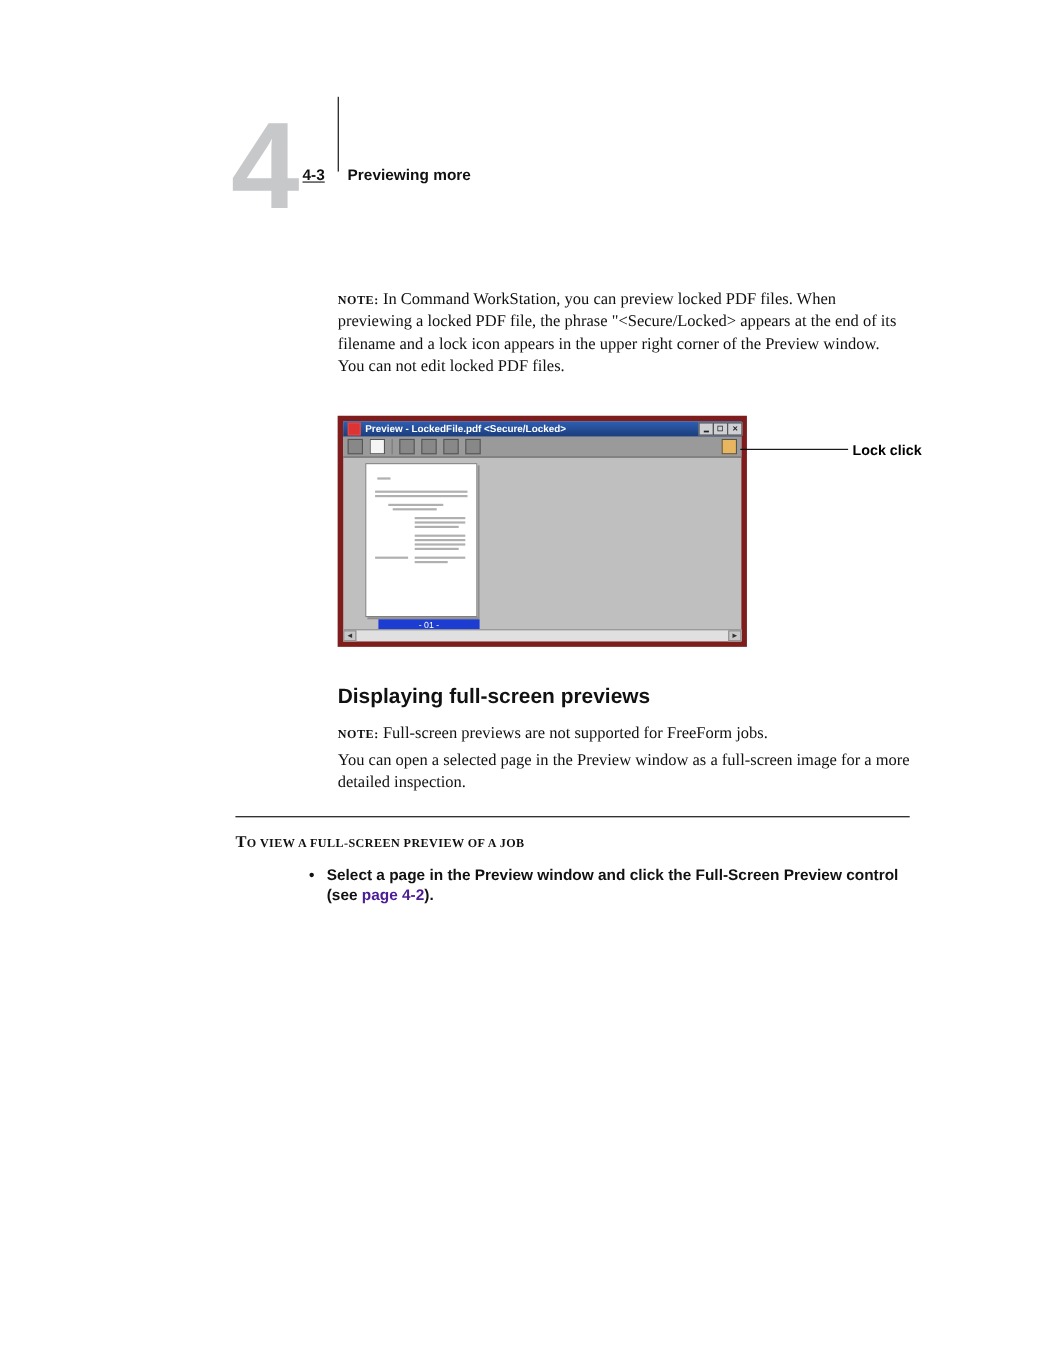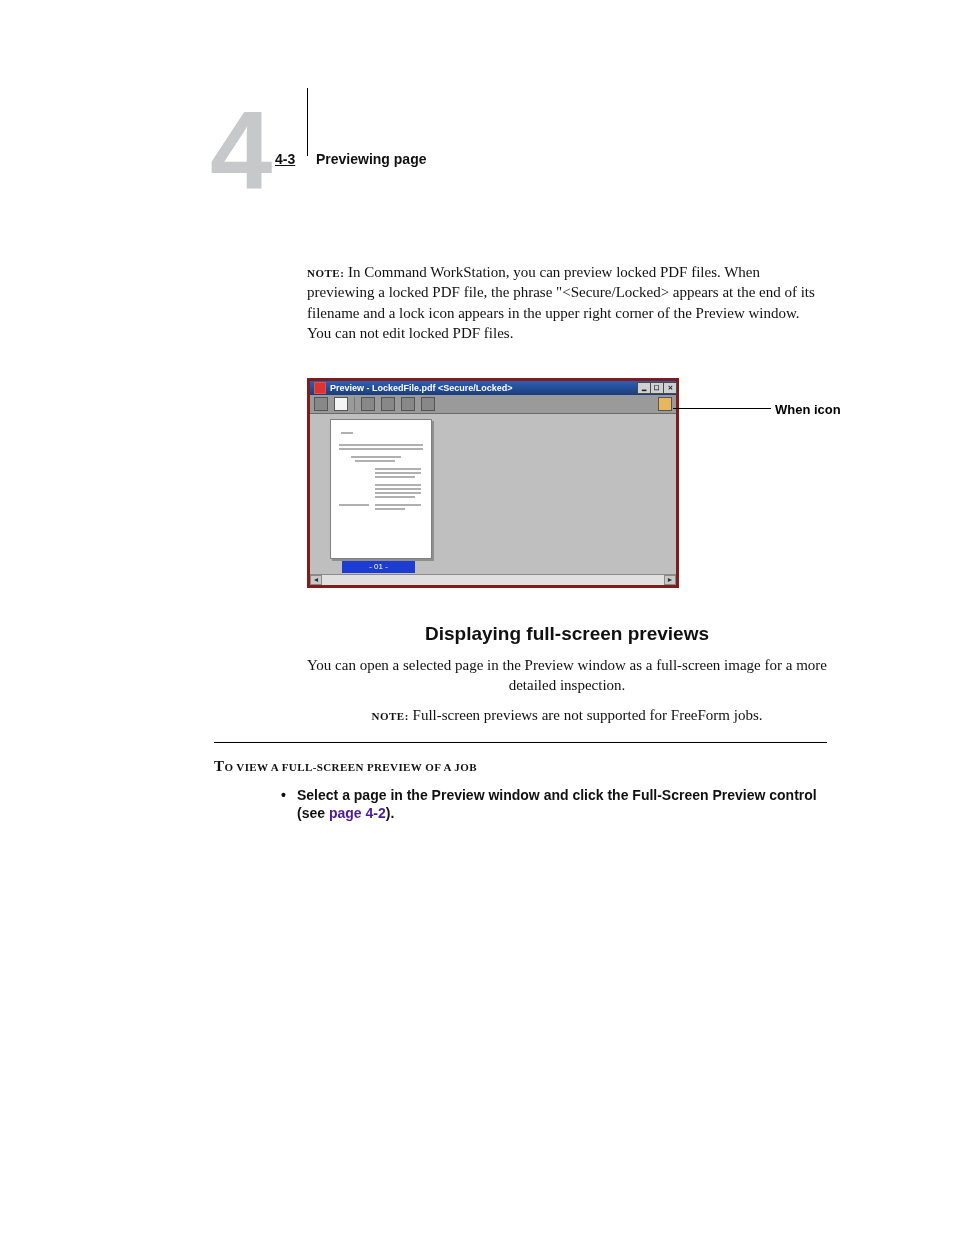--- a/index.html
+++ b/index.html
@@ -72,21 +72,21 @@
     position: absolute;
     top: 378px;
     left: 307px;
     width: 540px;
   }
   .preview-window {
     position: relative;
     width: 372px;
     height: 210px;
     background: #bfbfbf;
-    border: 3px solid #7f1d1d;
+    border: 5px solid #7f1d1d;
     box-sizing: border-box;
   }
   .titlebar {
     display: flex;
     align-items: center;
     height: 14px;
     background: linear-gradient(#2e5fb3, #1b3d7a);
     color: #fff;
     font-family: Tahoma, Arial, sans-serif;
     font-size: 9px;
@@ -168,21 +168,21 @@
   }
   .thumb .stub {
     position: absolute;
     height: 2px;
     background: #b0b0b0;
   }
   .thumb-label {
     position: absolute;
     top: 146px;
     left: 30px;
-    width: 73px;
+    width: 92px;
     height: 12px;
     background: #1d3cd1;
     color: #fff;
     font-family: Tahoma, Arial, sans-serif;
     font-size: 8px;
     text-align: center;
     line-height: 12px;
   }
   .hscroll {
     position: absolute;
@@ -221,21 +221,20 @@
     color: #000;
     white-space: nowrap;
   }
 
   
   .sect2 {
     position: absolute;
     top: 621px;
     left: 307px;
     width: 520px;
-    text-align: center;
   }
   .h2 {
     font-family: "Myriad Pro", "Helvetica Neue", Helvetica, Arial, sans-serif;
     font-size: 19px;
     font-weight: 700;
     margin-bottom: 8px;
   }
   .hrule {
     position: absolute;
     left: 214px;
@@ -271,21 +270,21 @@
   }
 </style>
 </head>
 <body>
 
 <div class="page">
 
   <div class="chapter-num sans">4</div>
   <div class="vrule"></div>
   <div class="page-num-label sans">4-3</div>
-  <div class="running-head sans">Previewing page</div>
+  <div class="running-head sans">Previewing more</div>
 
   <div class="body-col">
     <p>
       <span class="smallcaps" style="font-weight:700;">NOTE:</span><span> In Command WorkStation, you can preview locked PDF files. When previewing a locked PDF file, the phrase "&lt;Secure/Locked&gt; appears at the end of its filename and a lock icon appears in the upper right corner of the Preview window. You can not edit locked PDF files.</span>
     </p>
   </div>
 
   <div class="figure-row">
     <div class="preview-window">
       <div class="titlebar">
@@ -326,29 +325,29 @@
           <div class="stub" style="top:88px;left:44px;width:30px;"></div>
         </div>
         <div class="thumb-label">- 01 -</div>
       </div>
       <div class="hscroll">
         <div class="arrow">◄</div>
         <div class="arrow">►</div>
       </div>
     </div>
     <div class="callout-line"></div>
-    <div class="callout-label">When icon</div>
+    <div class="callout-label">Lock click</div>
   </div>
 
   <div class="sect2">
     <div class="h2">Displaying full-screen previews</div>
-    <p>You can open a selected page in the Preview window as a full-screen image for a more detailed inspection.</p>
     <p style="margin-top:10px;">
       <span class="smallcaps" style="font-weight:700;">NOTE:</span><span> Full-screen previews are not supported for FreeForm jobs.</span>
     </p>
+    <p>You can open a selected page in the Preview window as a full-screen image for a more detailed inspection.</p>
   </div>
 
   <div class="hrule" style="top:742px;"></div>
 
   <div class="procedure-head" style="top:756px;">
     <span style="font-size:15px;">T</span><span style="font-size:11px;">O VIEW A FULL-SCREEN PREVIEW OF A JOB</span>
   </div>
 
   <div class="proc-body" style="top:786px;">
     <span class="bullet">•</span>

